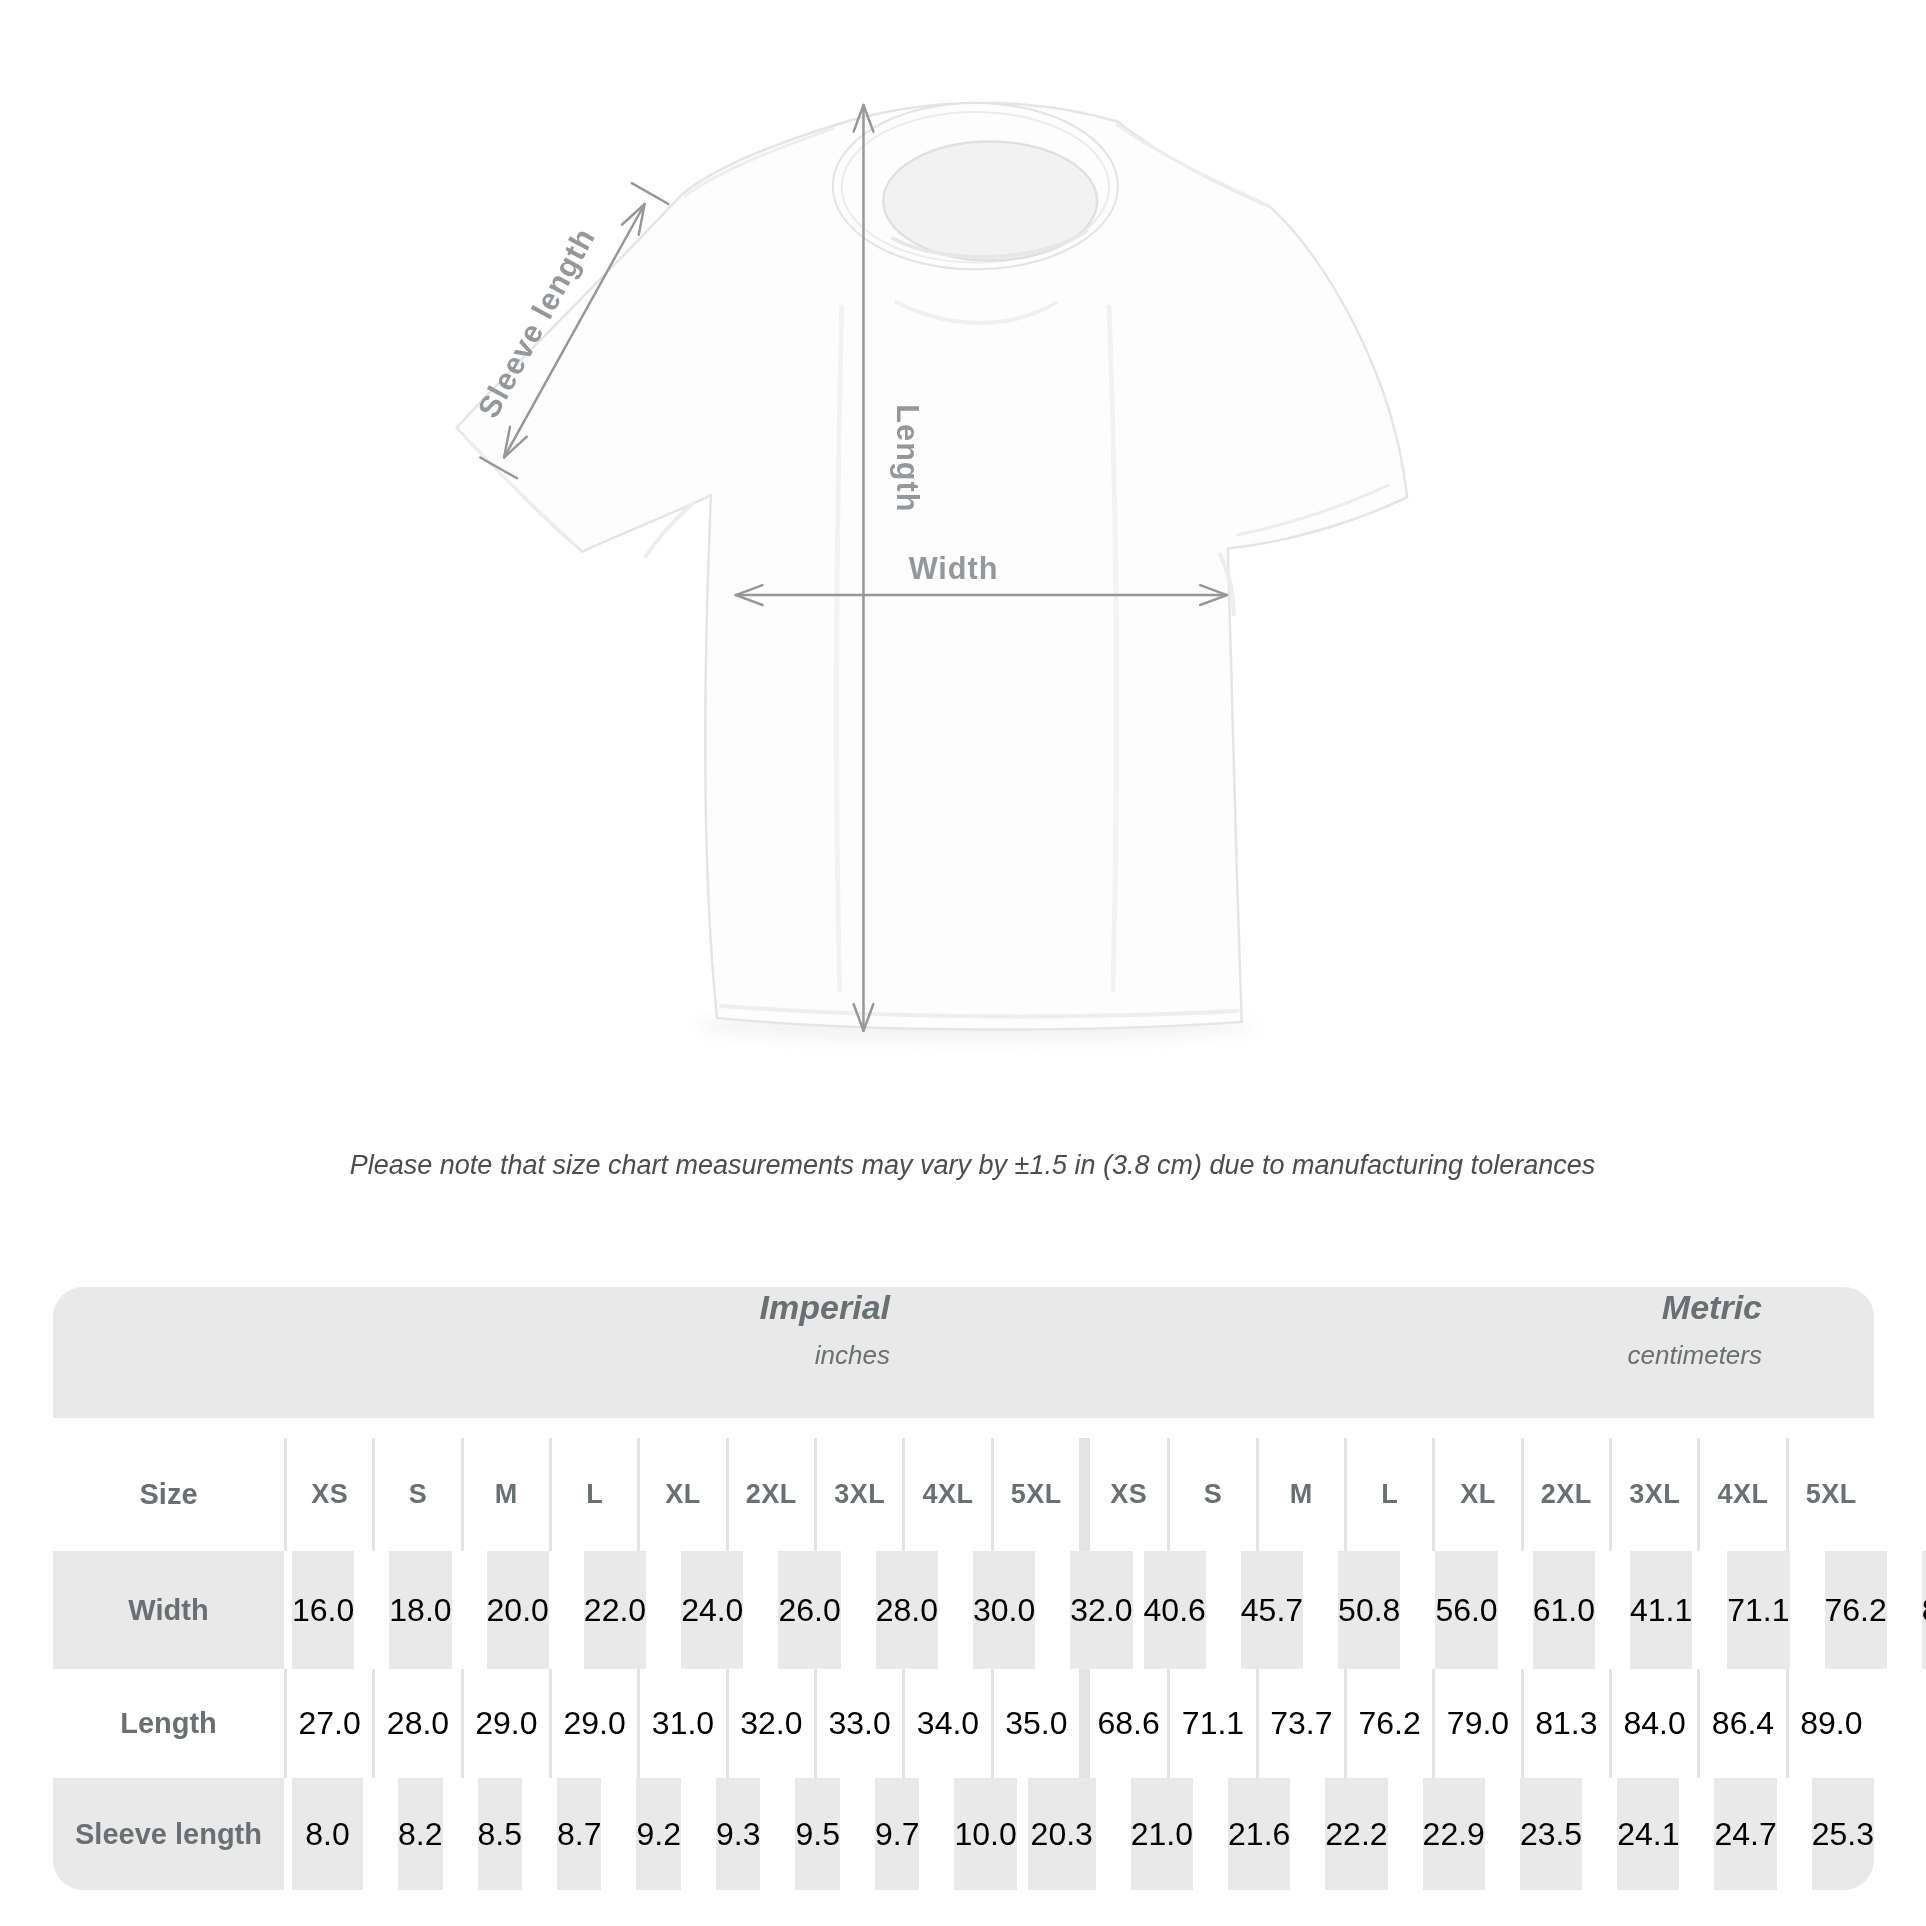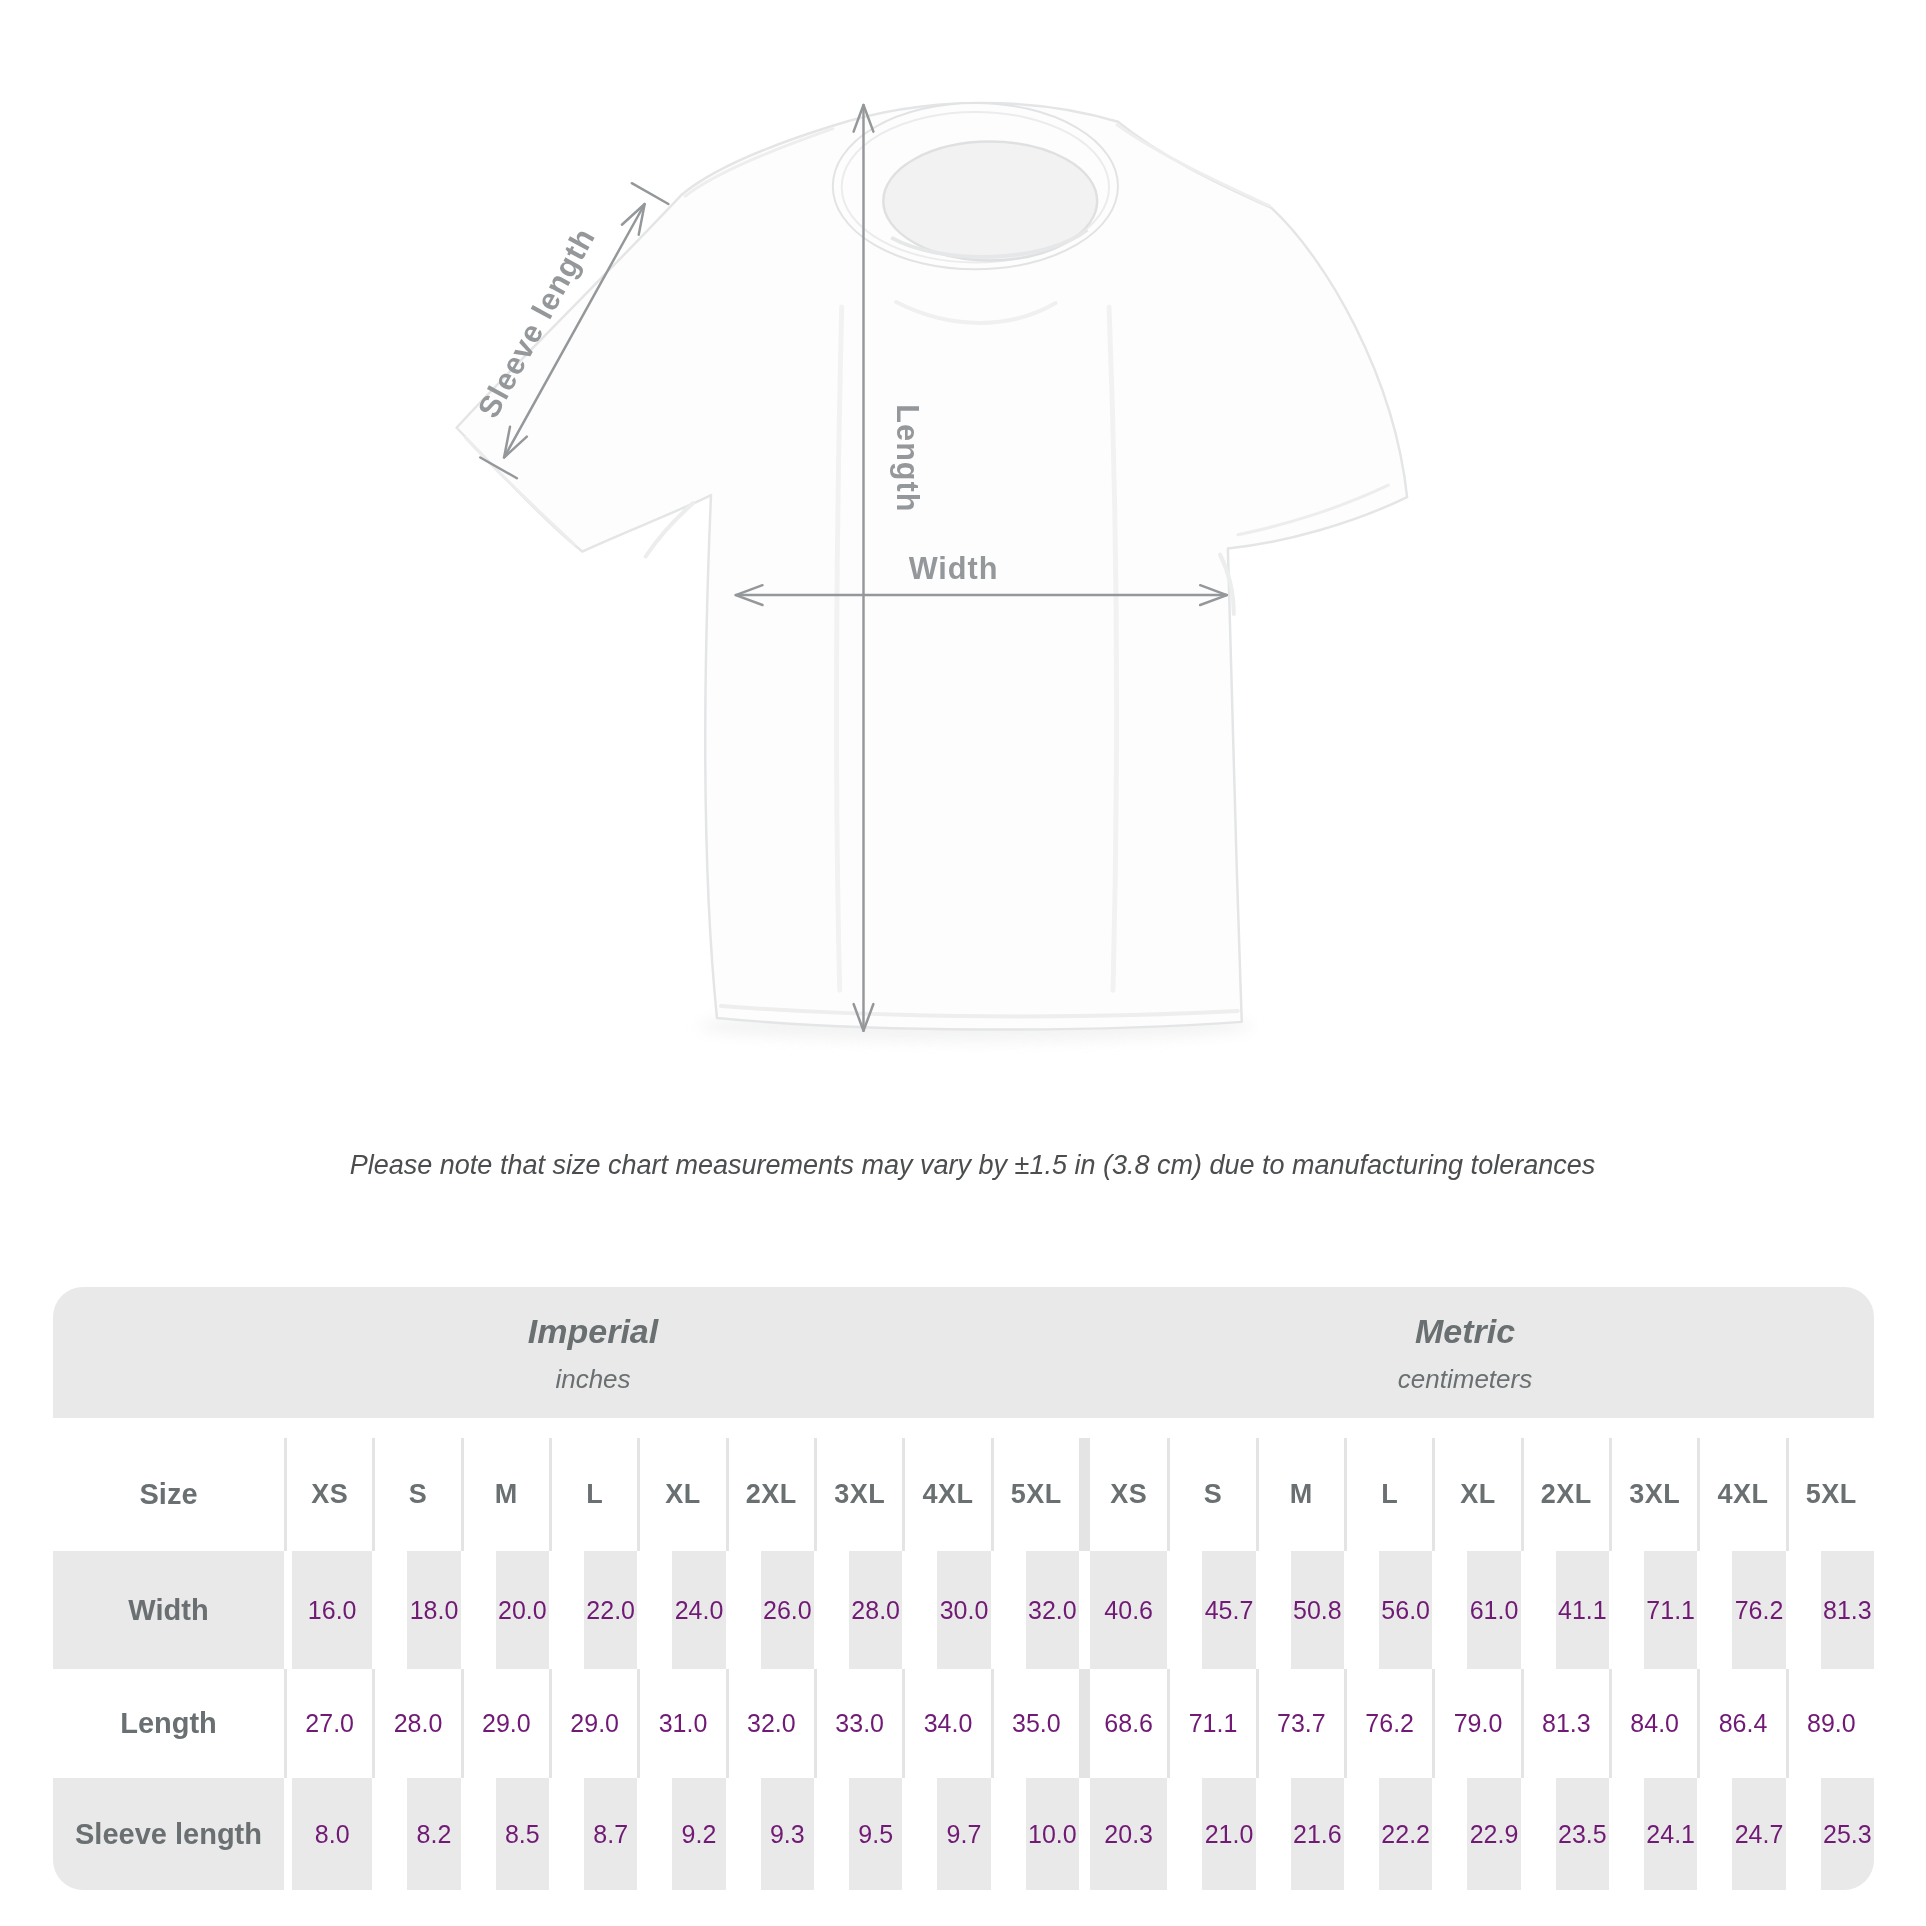--- a/index.html
+++ b/index.html
@@ -10,41 +10,41 @@
   .diagram{position:absolute;left:0;top:0;}
 
   
   .title-wrap{position:absolute;left:0;top:1137px;width:100%;text-align:center;}
   .title-wrap h1{margin:0;font-size:47px;font-weight:700;color:#323436;letter-spacing:0.5px;}
   .title-wrap p{margin:13px 0 0 0;font-size:27px;font-style:italic;color:#4b4d4f;padding-left:18px;}
 
   
   .size-table{position:absolute;left:53px;top:1287px;width:1821px;}
   .band{position:relative;height:131px;background:#e9e9e9;border-radius:30px 30px 0 0;}
-  .group-h{position:absolute;top:24px;width:594px;text-align:center;color:#6a7072;}
+  .group-h{position:absolute;top:0;width:594px;text-align:right;color:#6a7072;}
   .group-h.imperial{left:243px;}
   .group-h.metric{left:1115px;}
   .g-name{font-size:34px;font-weight:700;font-style:italic;line-height:40px;}
   .g-unit{font-size:26px;font-style:italic;line-height:32px;margin-top:12px;}
 
   .trow{display:grid;grid-template-columns:231px repeat(18,1fr);}
   .trow .cell{display:flex;align-items:center;justify-content:center;
               border-left:0 solid transparent;box-sizing:border-box;}
   .trow.white .cell{background:#ffffff;border-left-color:#e4e4e4;}
   .trow.gray  .cell{background:#e9e9e9;border-left-color:#ffffff;}
   .trow .cell.sep{border-left-width:3px;}
   .trow.gray .cell.sep{border-left-width:4px;margin-left:31px;}
   .trow .cell.first-data{border-left-width:3px;}
   .trow.gray .cell.first-data{border-left-width:8px;}
   .trow .cell.group-start{border-left-width:11px;}
   .trow.last{border-radius:0 0 30px 30px;overflow:hidden;}
 
   .cell.label{font-size:29px;font-weight:700;color:#6a7072;}
   .cell.hdr{font-size:27px;font-weight:700;color:#6a7072;letter-spacing:0.5px;}
-  .cell.val{font-size:25px;color:#701a75;}
+  .cell.val{font-size:32px;color:#000000;}
 </style>
 </head>
 <body>
 
 <div class="page">
 
   <svg class="diagram" width="1927" height="1109" viewBox="0 0 1946 1120">
     <defs>
       <filter id="soft" x="-40%" y="-40%" width="180%" height="180%">
         <feGaussianBlur stdDeviation="7"></feGaussianBlur>

